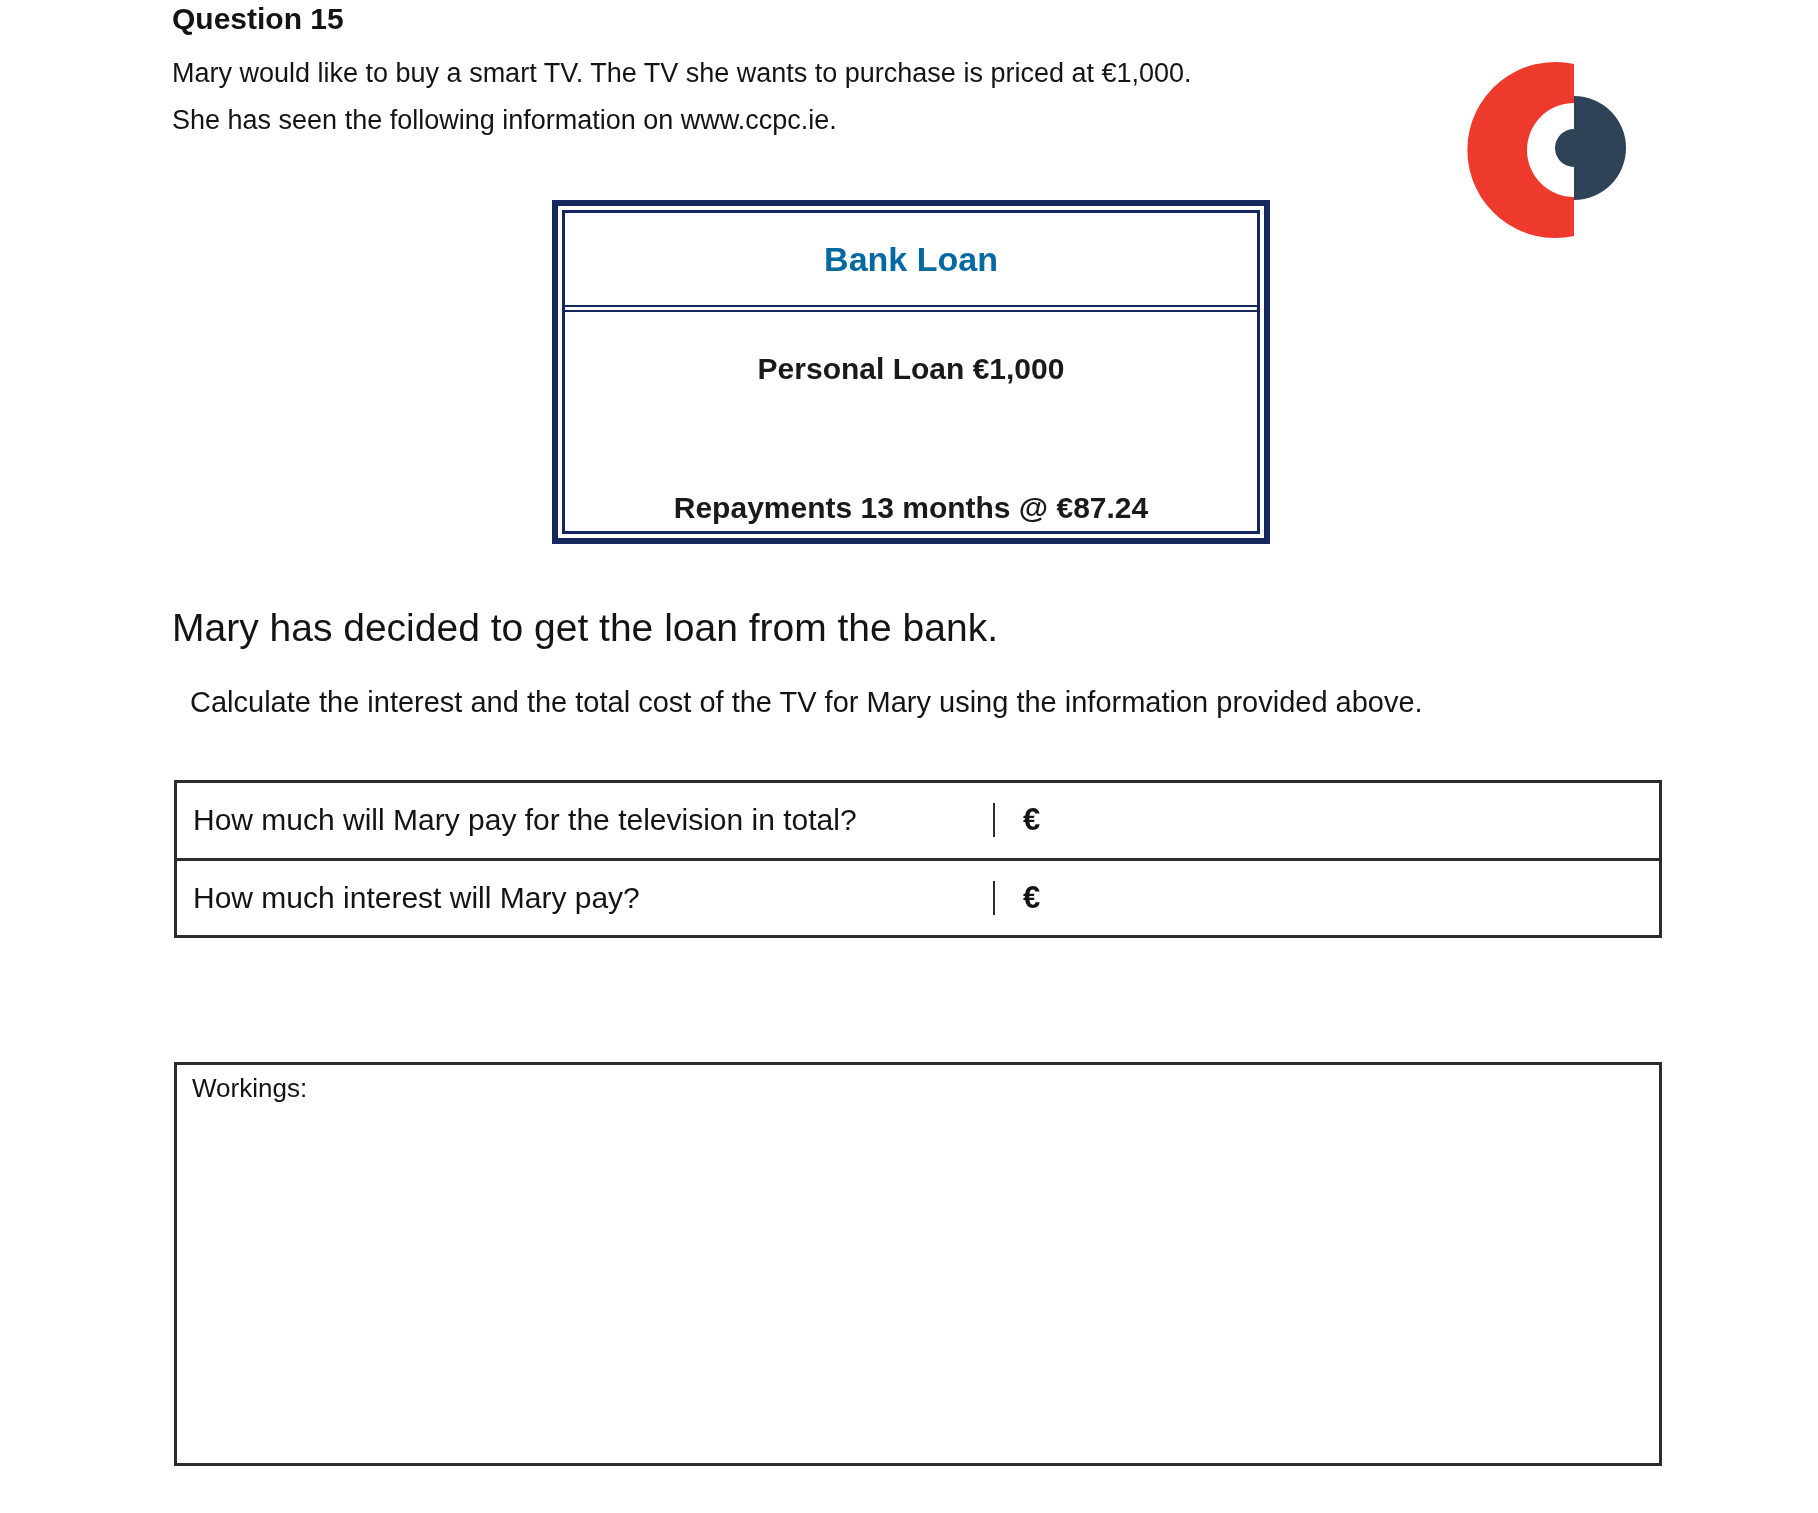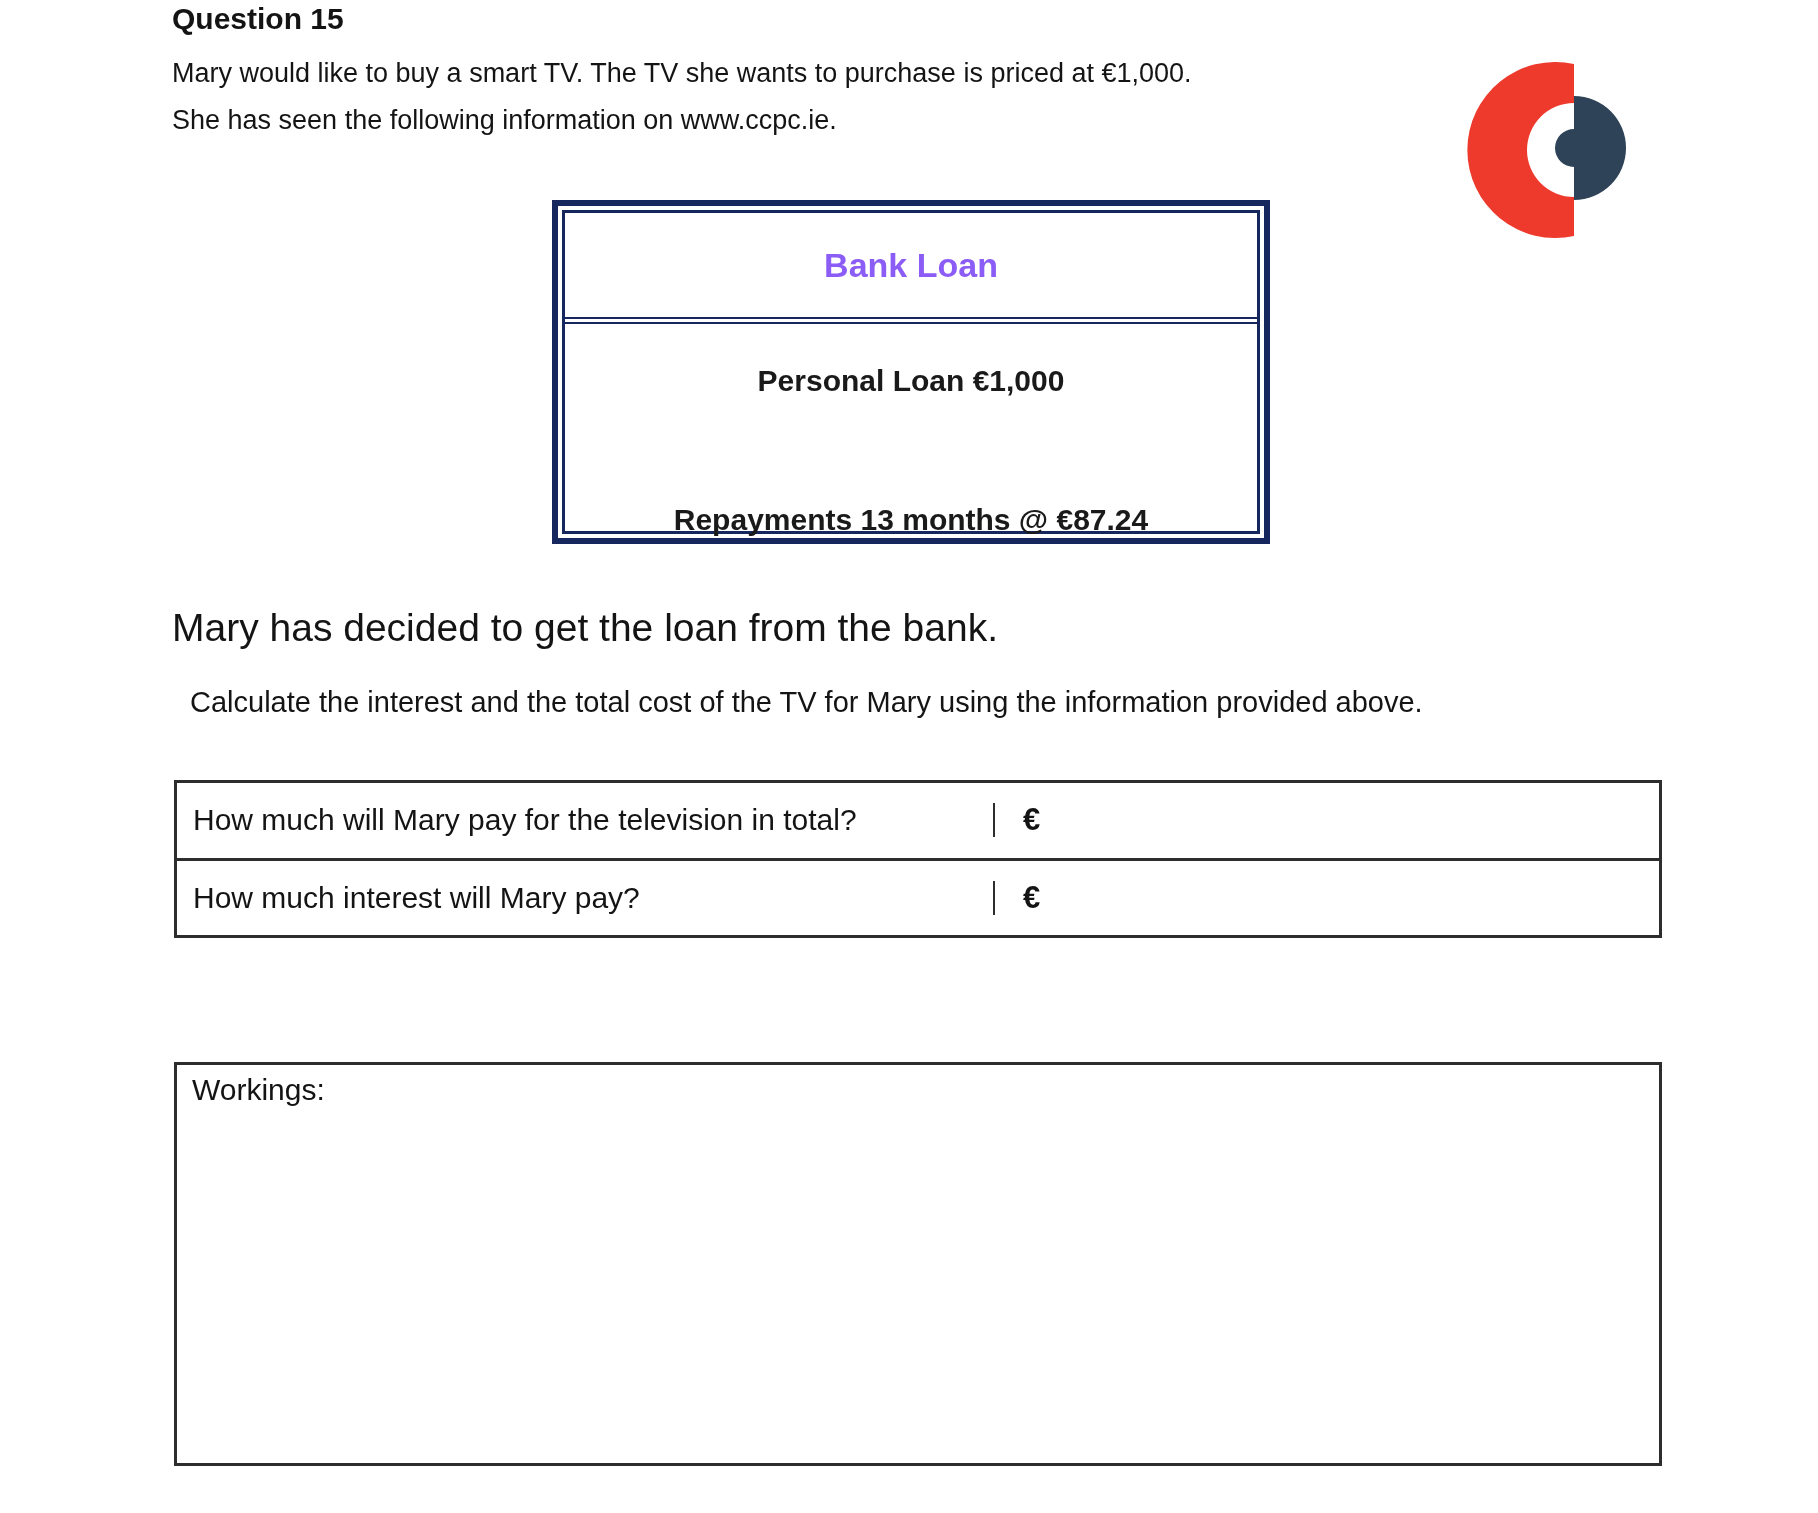--- a/index.html
+++ b/index.html
@@ -30,23 +30,23 @@
     padding:4px;
     background:#ffffff;
   }
   .loan-inner {
     box-sizing:border-box;
     width:100%; height:100%;
     border:3px solid #15275c;
     display:flex; flex-direction:column;
   }
   .loan-title-area {
-    height:104px; flex:0 0 auto;
+    height:92px; flex:0 0 auto;
     display:flex; align-items:center; justify-content:center;
-    font-size:34px; font-weight:700; color:#8b5cf6;
+    font-size:34px; font-weight:700; color:#0369a1;
   }
   .loan-divider {
     flex:0 0 auto; height:0;
     border-top:7px double #15275c;
   }
   .loan-content {
     flex:1 1 auto;
     display:flex; flex-direction:column; align-items:center;
     font-size:30px; font-weight:700; color:#1a1a1a;gap:48px;
   }
@@ -94,21 +94,21 @@
   
   .workings-box {
     position:absolute; left:174px; top:1062px;
     width:1488px; height:404px;
     box-sizing:border-box;
     border:3px solid #2d2d2d;
     background:#ffffff;
   }
   .workings-label {
     position:absolute; left:15px; top:8px;
-    font-size:30px;
+    font-size:26px;
   }
   .workings-area {
     position:absolute; left:0; top:52px; right:0; bottom:0;
   }
 </style>
 </head>
 <body>
 
 <div class="page">
 

